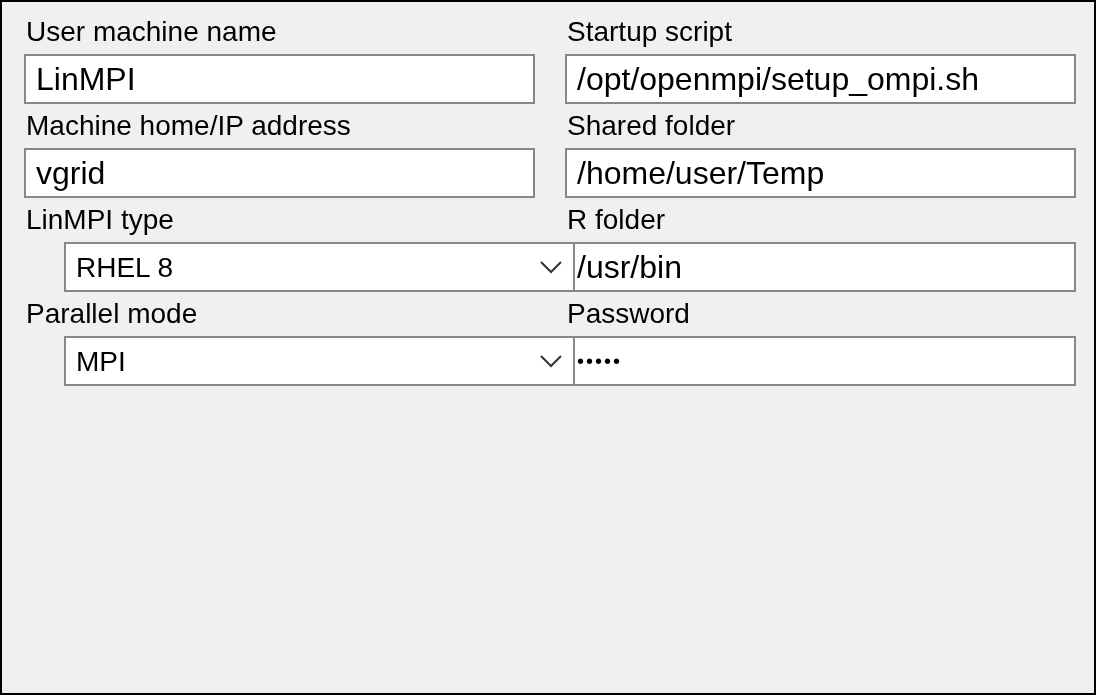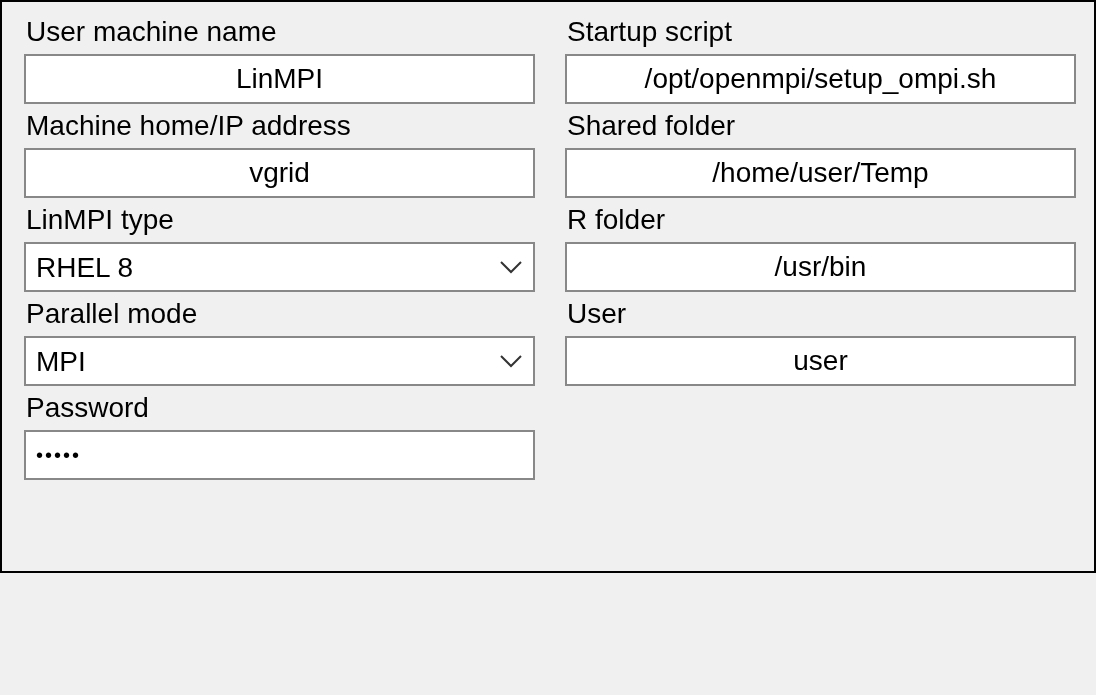--- a/index.html
+++ b/index.html
@@ -11,51 +11,51 @@
       font-family: "Segoe UI", Tahoma, Arial, sans-serif;
       font-size: 28px;
       background: #f0f0f0;
       padding: 0;
     }
     .panel {
       border: 2px solid #000;
       background: #f0f0f0;
       padding: 14px 18px 18px 22px;
       width: 1096px;
-      height: 573px;
+      height: 695px;
       display: grid;
       grid-template-columns: 1fr 1fr;
       column-gap: 30px;
       row-gap: 6px;
       align-content: start;
     }
     .field {
       display: flex;
       flex-direction: column;
     }
     .label {
       font-size: 28px;
       color: #000;
       margin-bottom: 6px;
       padding-left: 2px;
     }
     .text-input {
       border: 2px solid #888;
       background: #fff;
       font-family: inherit;
-      font-size: 28px;
+      font-size: 32px;
       padding: 19px 10px;
       height: 50px;
       width: 100%;
       color: #000;
-      text-align: center;
     }
     .select-wrap {
       position: relative;
       width: 100%;
+      margin-left: 40px;
     }
     .select-input {
       border: 2px solid #888;
       background: #fff;
       font-family: inherit;
       font-size: 28px;
       padding: 6px 40px 6px 10px;
       height: 50px;
       width: 100%;
       color: #000;
@@ -178,21 +178,17 @@
       </select>
       <span class="select-caret">
         <svg width="24" height="14" viewBox="0 0 24 14">
             <polyline points="2,2 12,12 22,2" fill="none" stroke="#333" stroke-width="2"></polyline>
           </svg>
       </span>
     </div>
   </div>
 
   <div class="field">
-    <div class="label">User</div>
-    <input class="text-input" type="text" value="user" style="">
-  </div>
-  <div class="field">
     <div class="label">Password</div>
     <div class="password-dots">•••••</div>
   </div>
 
 </div>
 
 </body></html>

